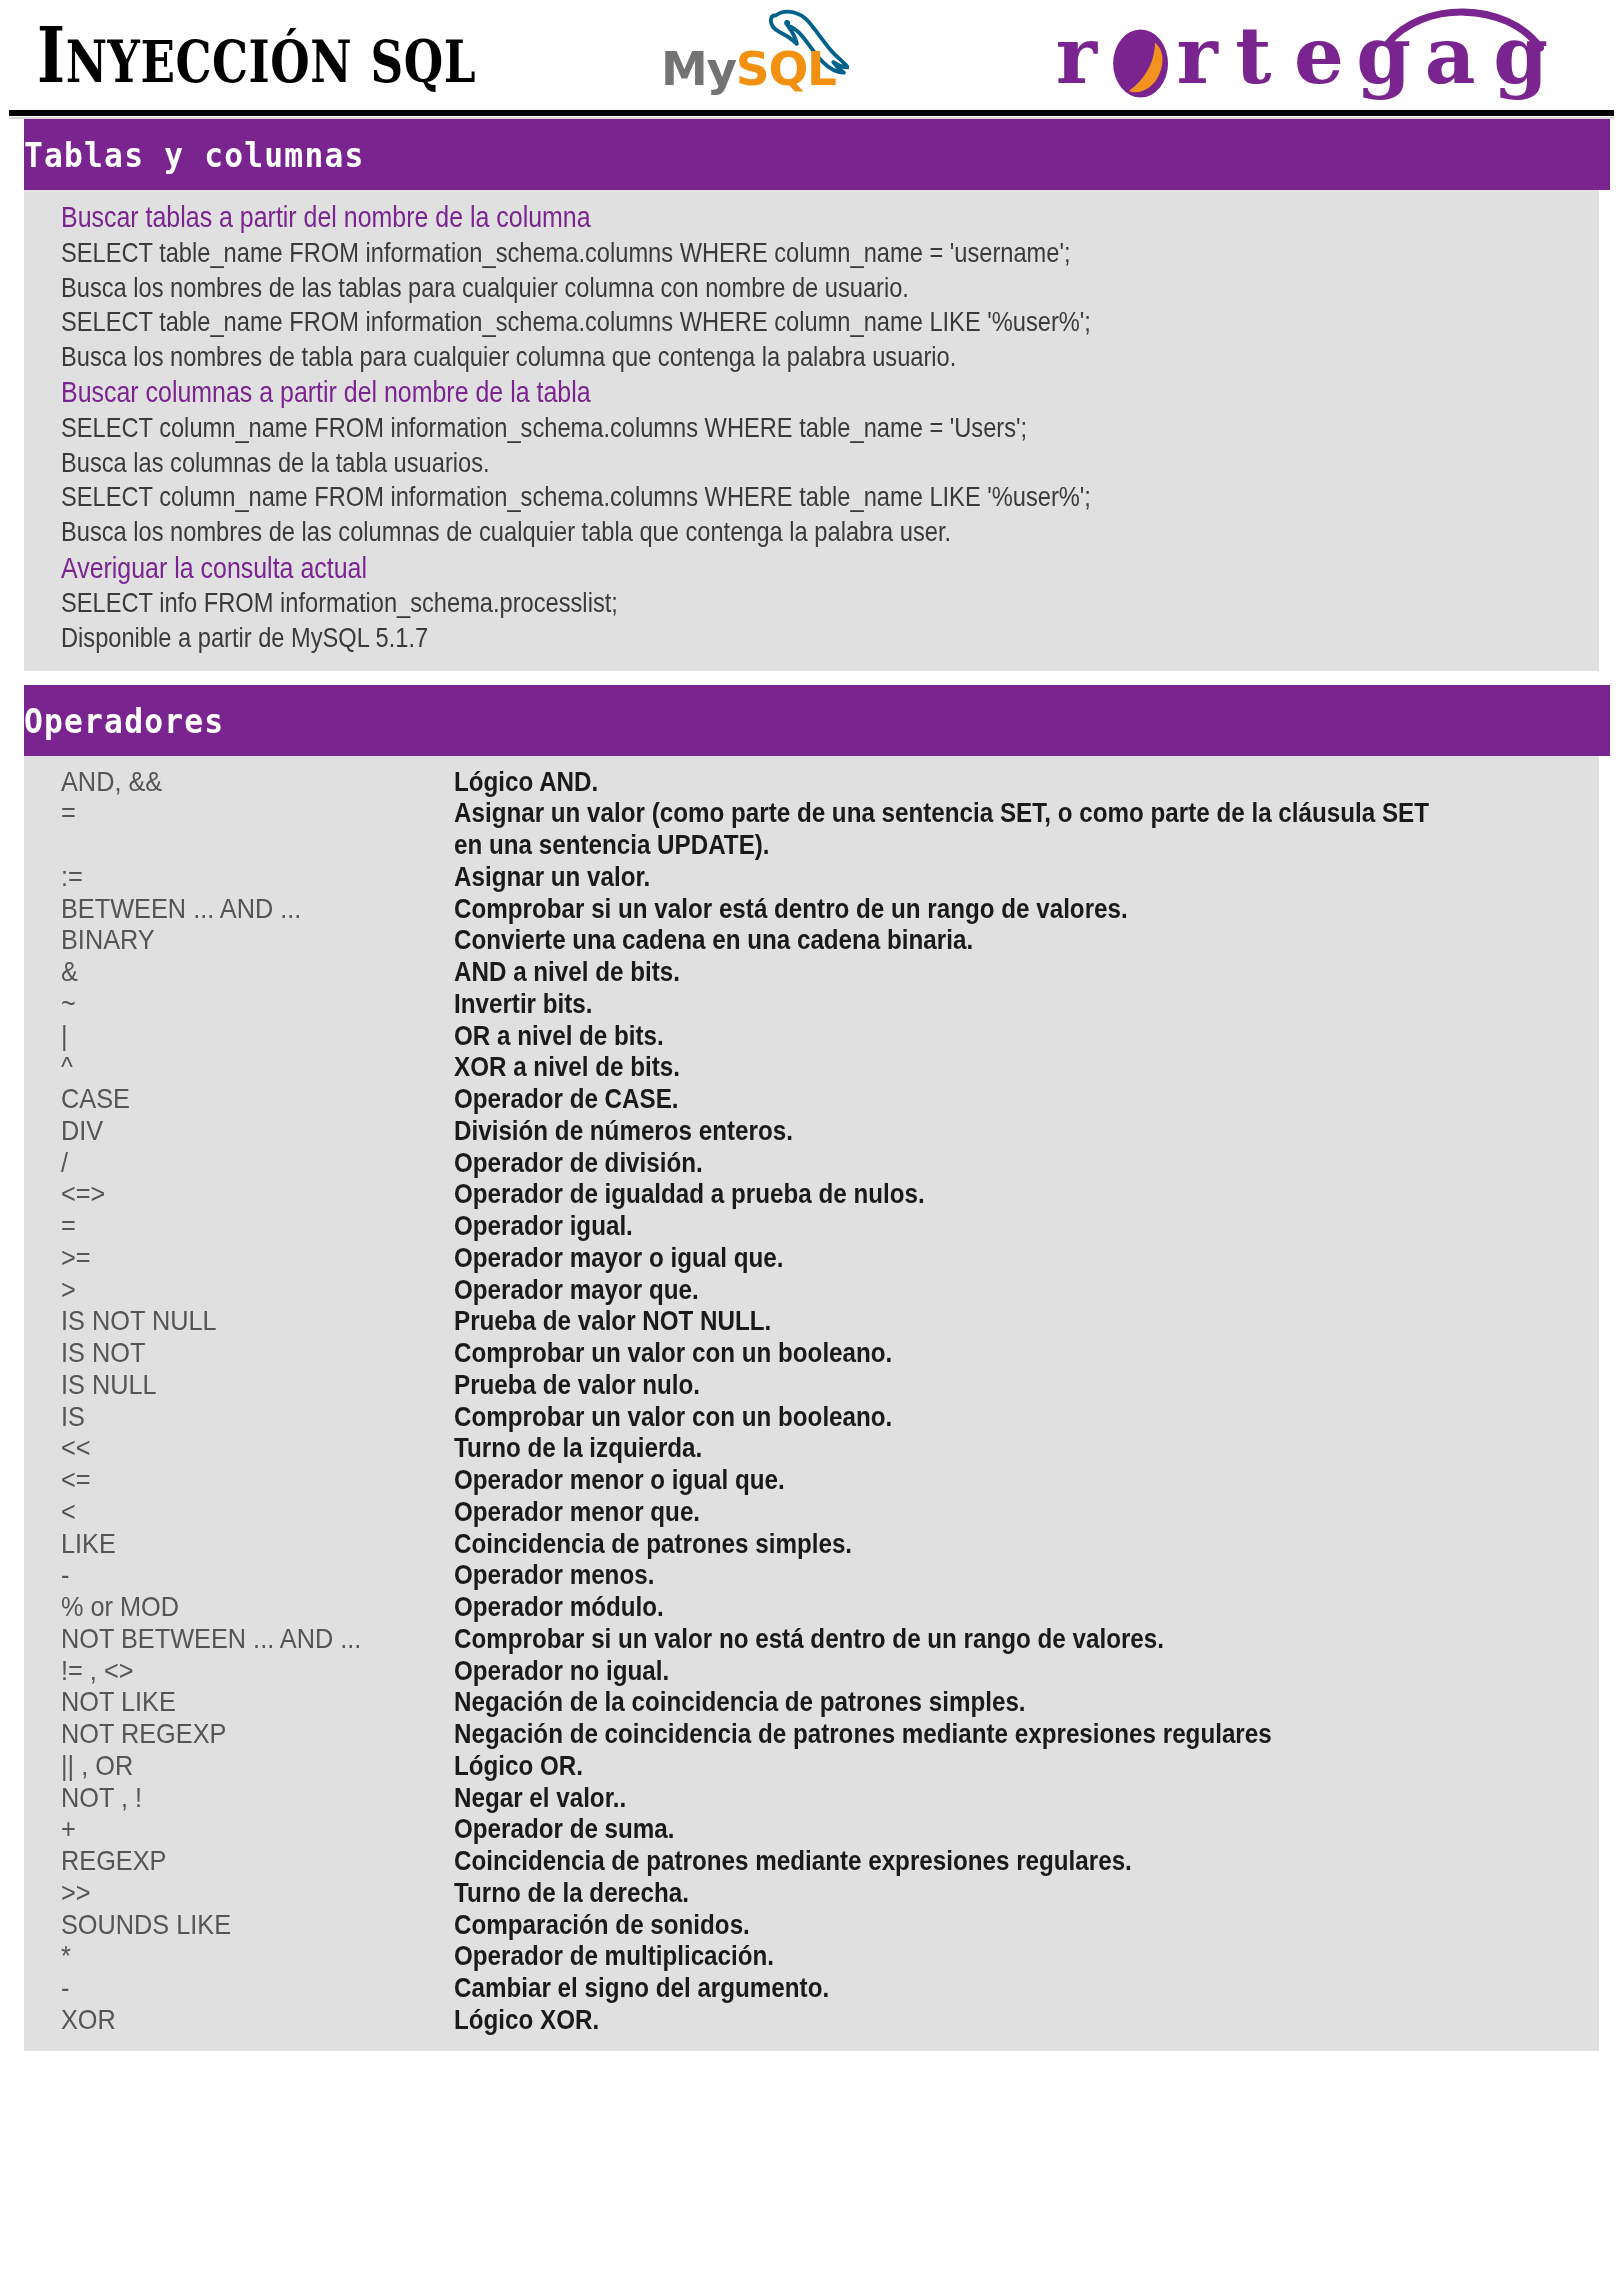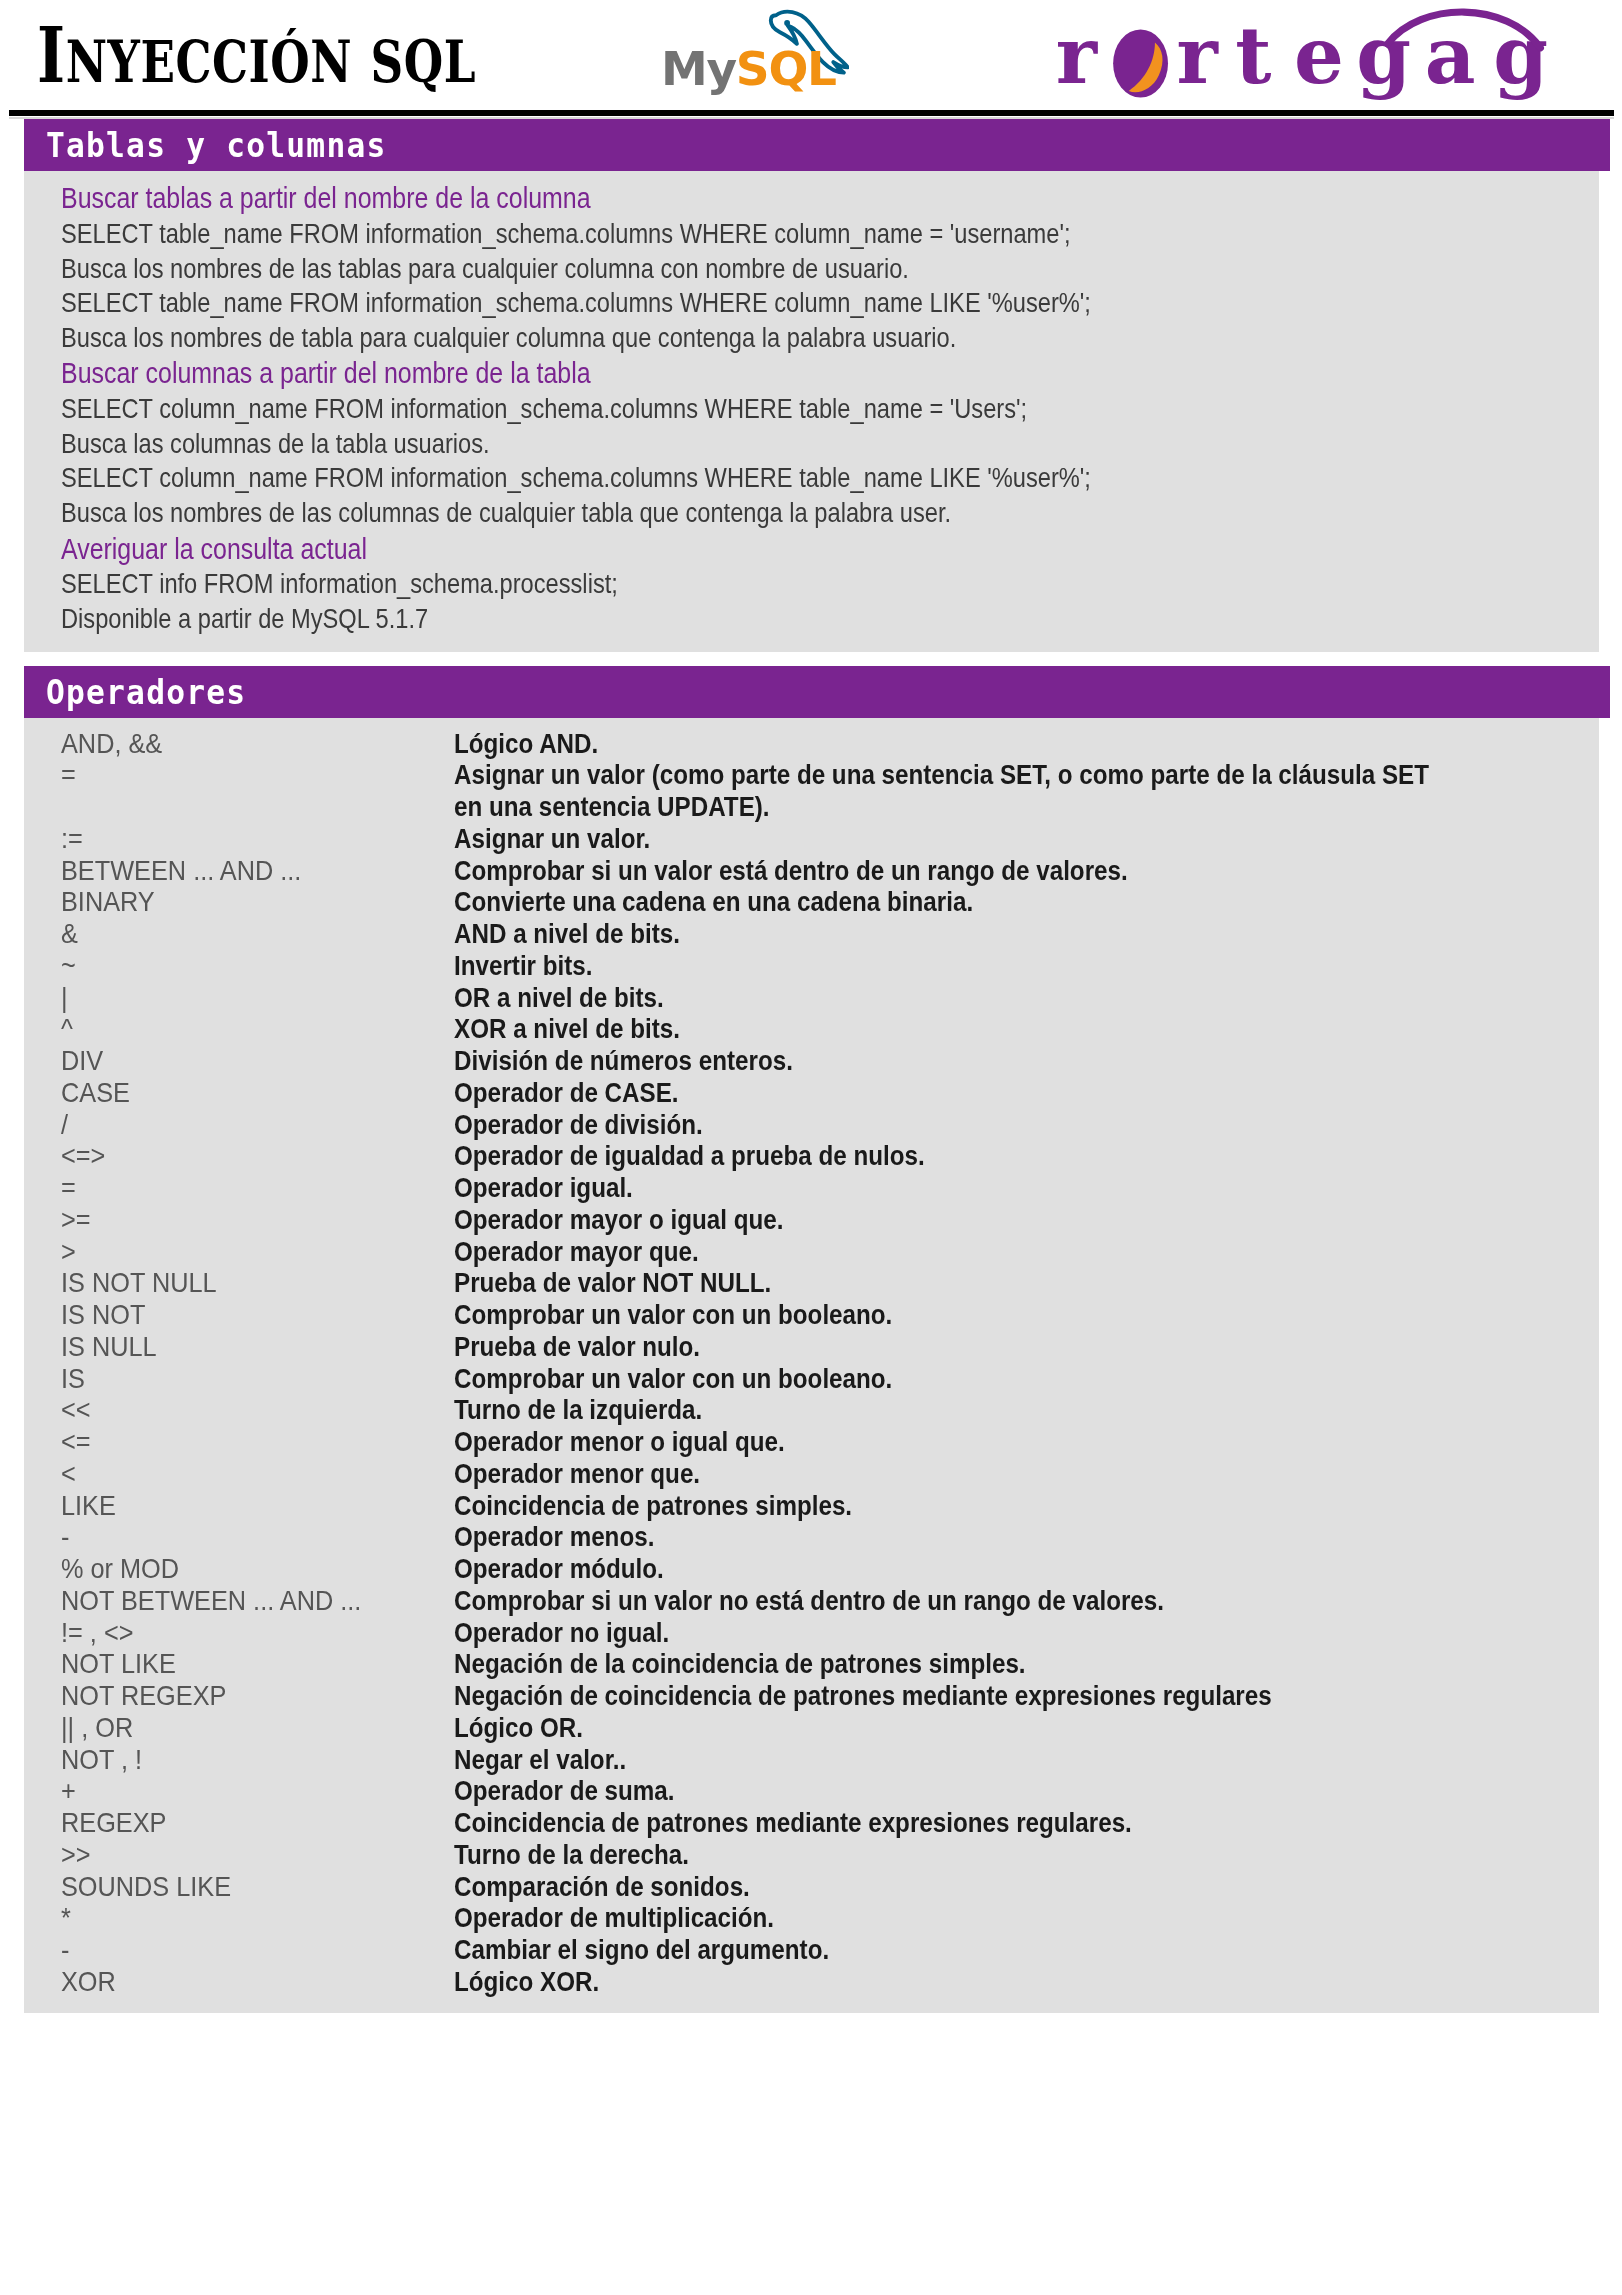--- a/index.html
+++ b/index.html
@@ -106,24 +106,23 @@
   }
 
   
   .section { margin: 0 0 0 0; }
   .section + .section { margin-top: 14.4px; }
 
   .section-bar {
     background: #7A2490;
     margin-left: 23.6px;
     margin-right: 13px;
-    height: 52px;
+    height: 71px;
     display: flex;
     align-items: center;
-    padding-left: 22px;
   }
   .section-bar-title {
     font-family: "DejaVu Sans Mono", monospace;
     font-weight: 700;
     font-size: 34px;
     color: #ffffff;
     letter-spacing: 1.3px;
     transform: scaleX(0.92);
     transform-origin: left center;
     white-space: nowrap;
@@ -318,32 +317,32 @@
             <tr>
               <td class="op-col-left">
                 <div class="op-name">^</div>
               </td>
               <td class="op-col-right">
                 <div class="op-desc">XOR a nivel de bits.</div>
               </td>
             </tr>
             <tr>
               <td class="op-col-left">
+                <div class="op-name">CASE</div>
+              </td>
+              <td class="op-col-right">
+                <div class="op-desc">Operador de CASE.</div>
+              </td>
+            </tr>
+            <tr>
+              <td class="op-col-left">
                 <div class="op-name">DIV</div>
               </td>
               <td class="op-col-right">
                 <div class="op-desc">División de números enteros.</div>
-              </td>
-            </tr>
-            <tr>
-              <td class="op-col-left">
-                <div class="op-name">CASE</div>
-              </td>
-              <td class="op-col-right">
-                <div class="op-desc">Operador de CASE.</div>
               </td>
             </tr>
             <tr>
               <td class="op-col-left">
                 <div class="op-name">/</div>
               </td>
               <td class="op-col-right">
                 <div class="op-desc">Operador de división.</div>
               </td>
             </tr>

